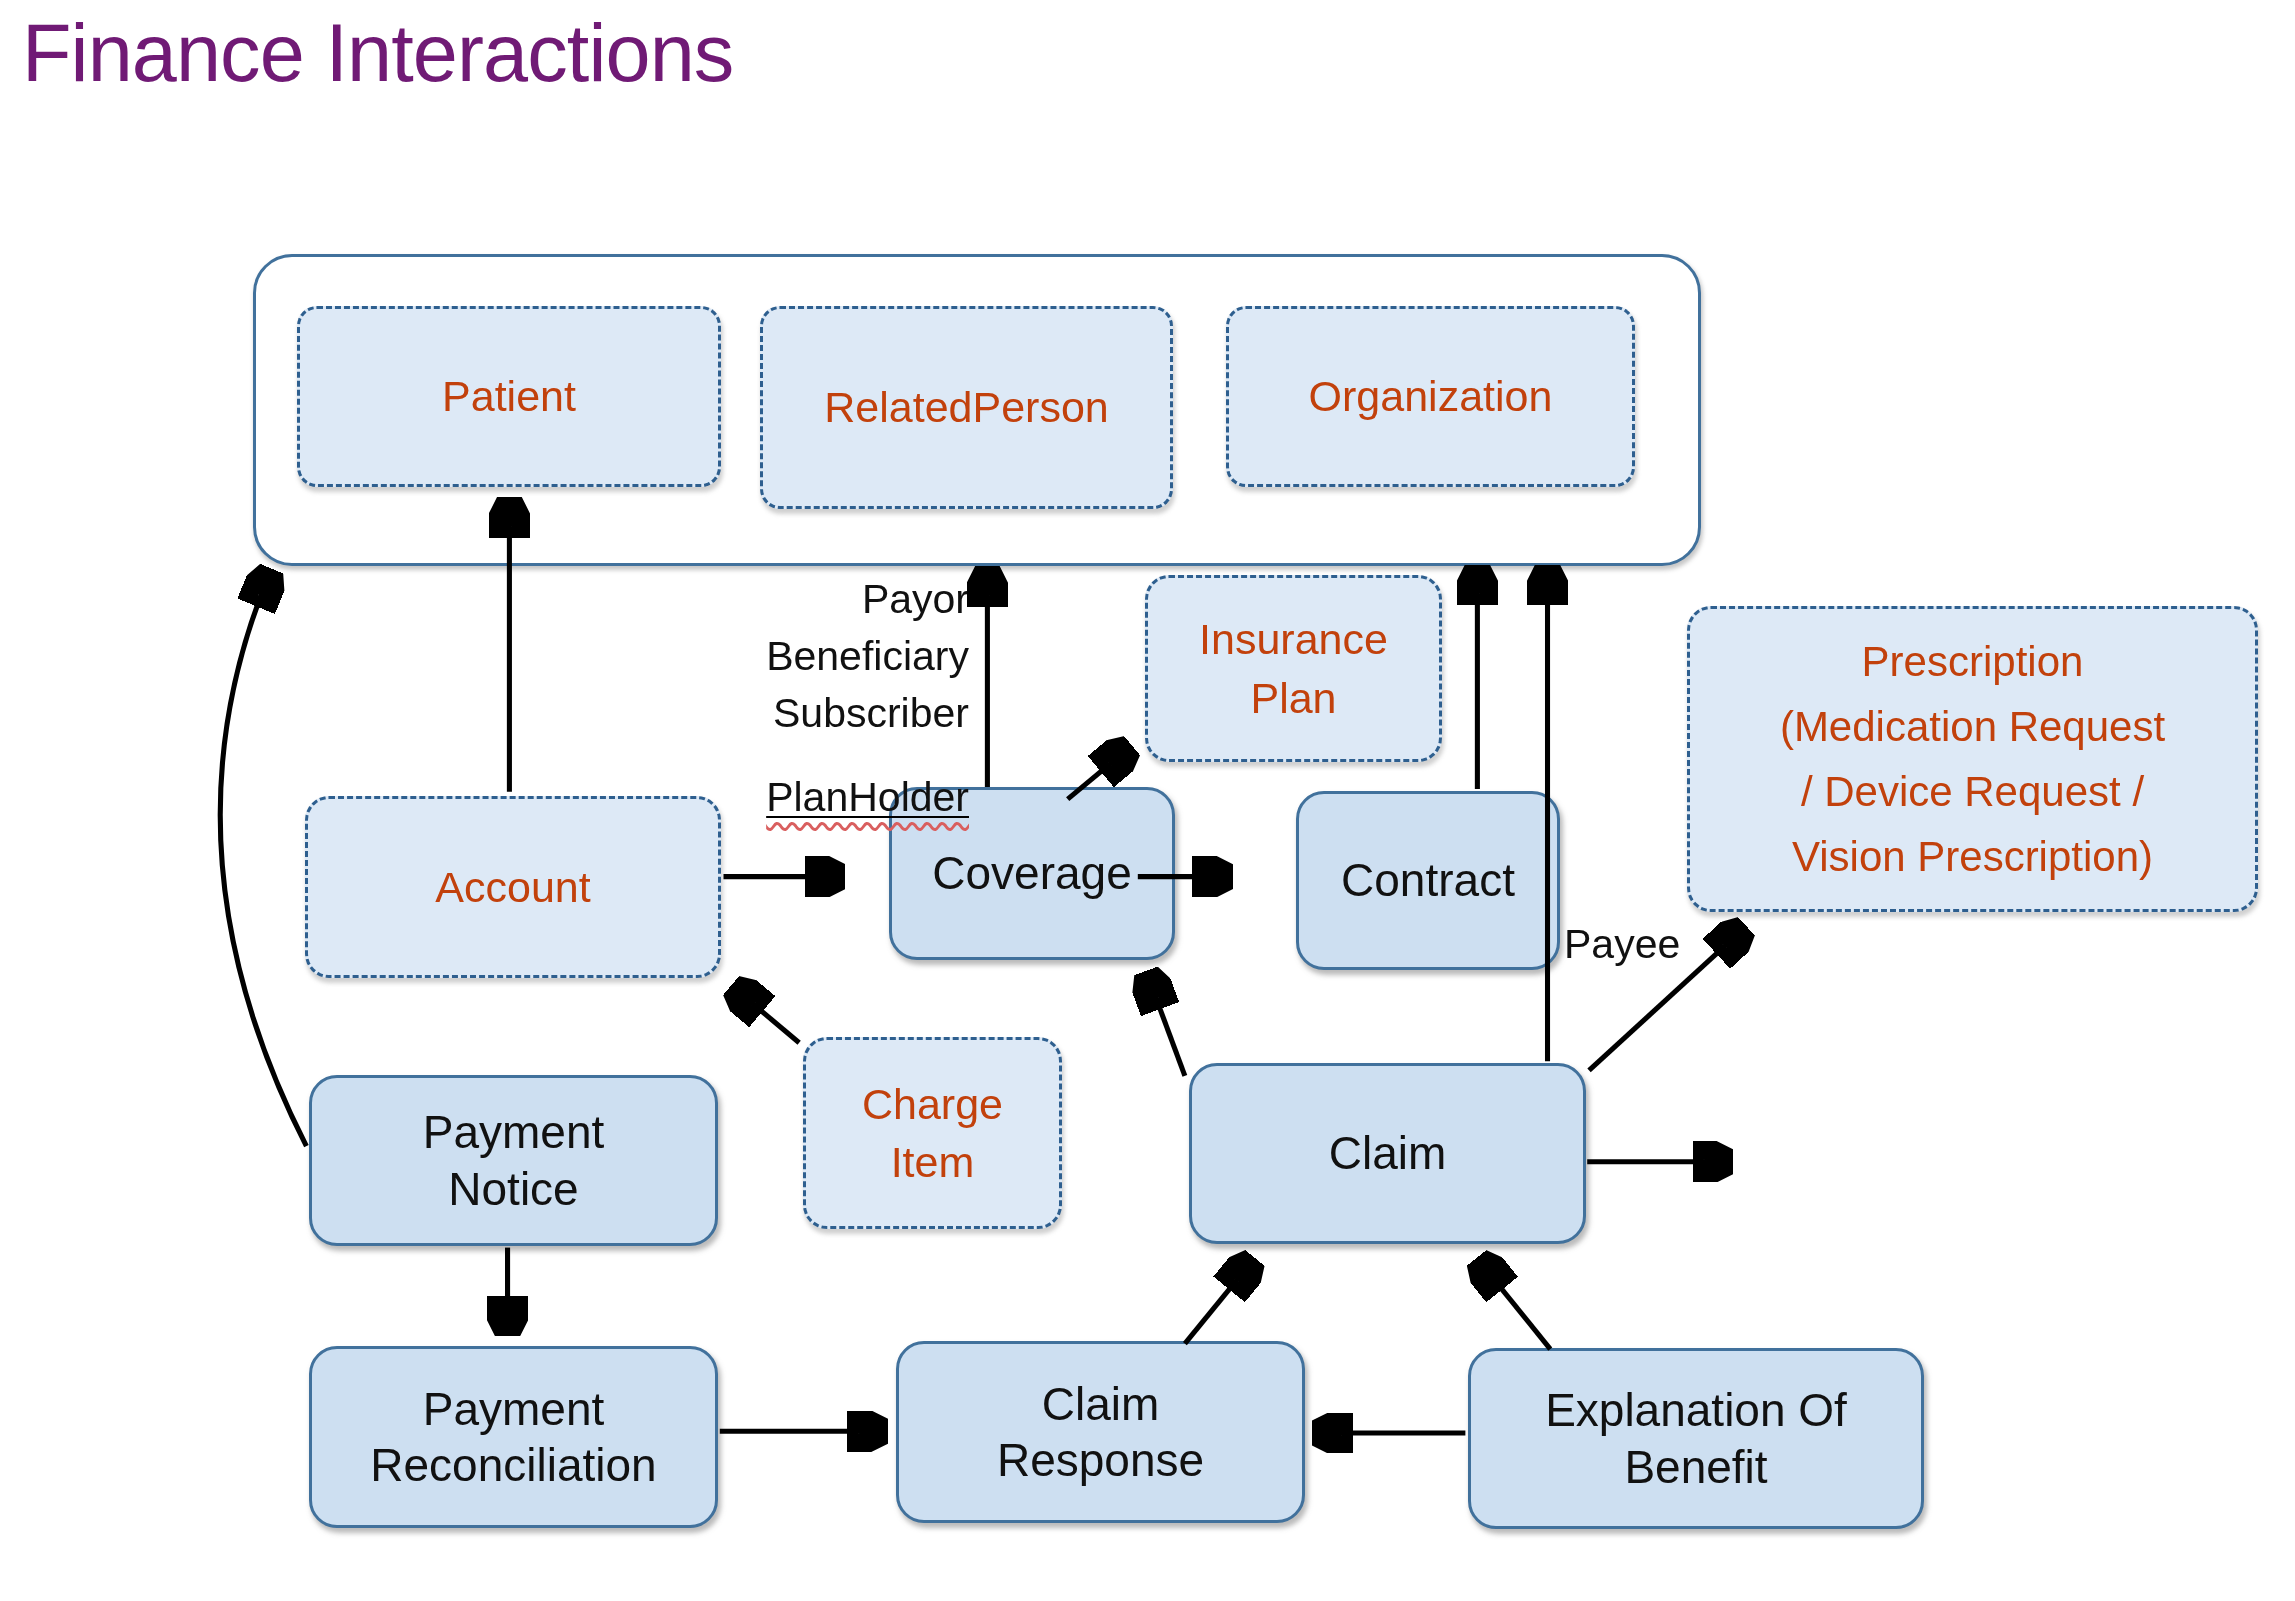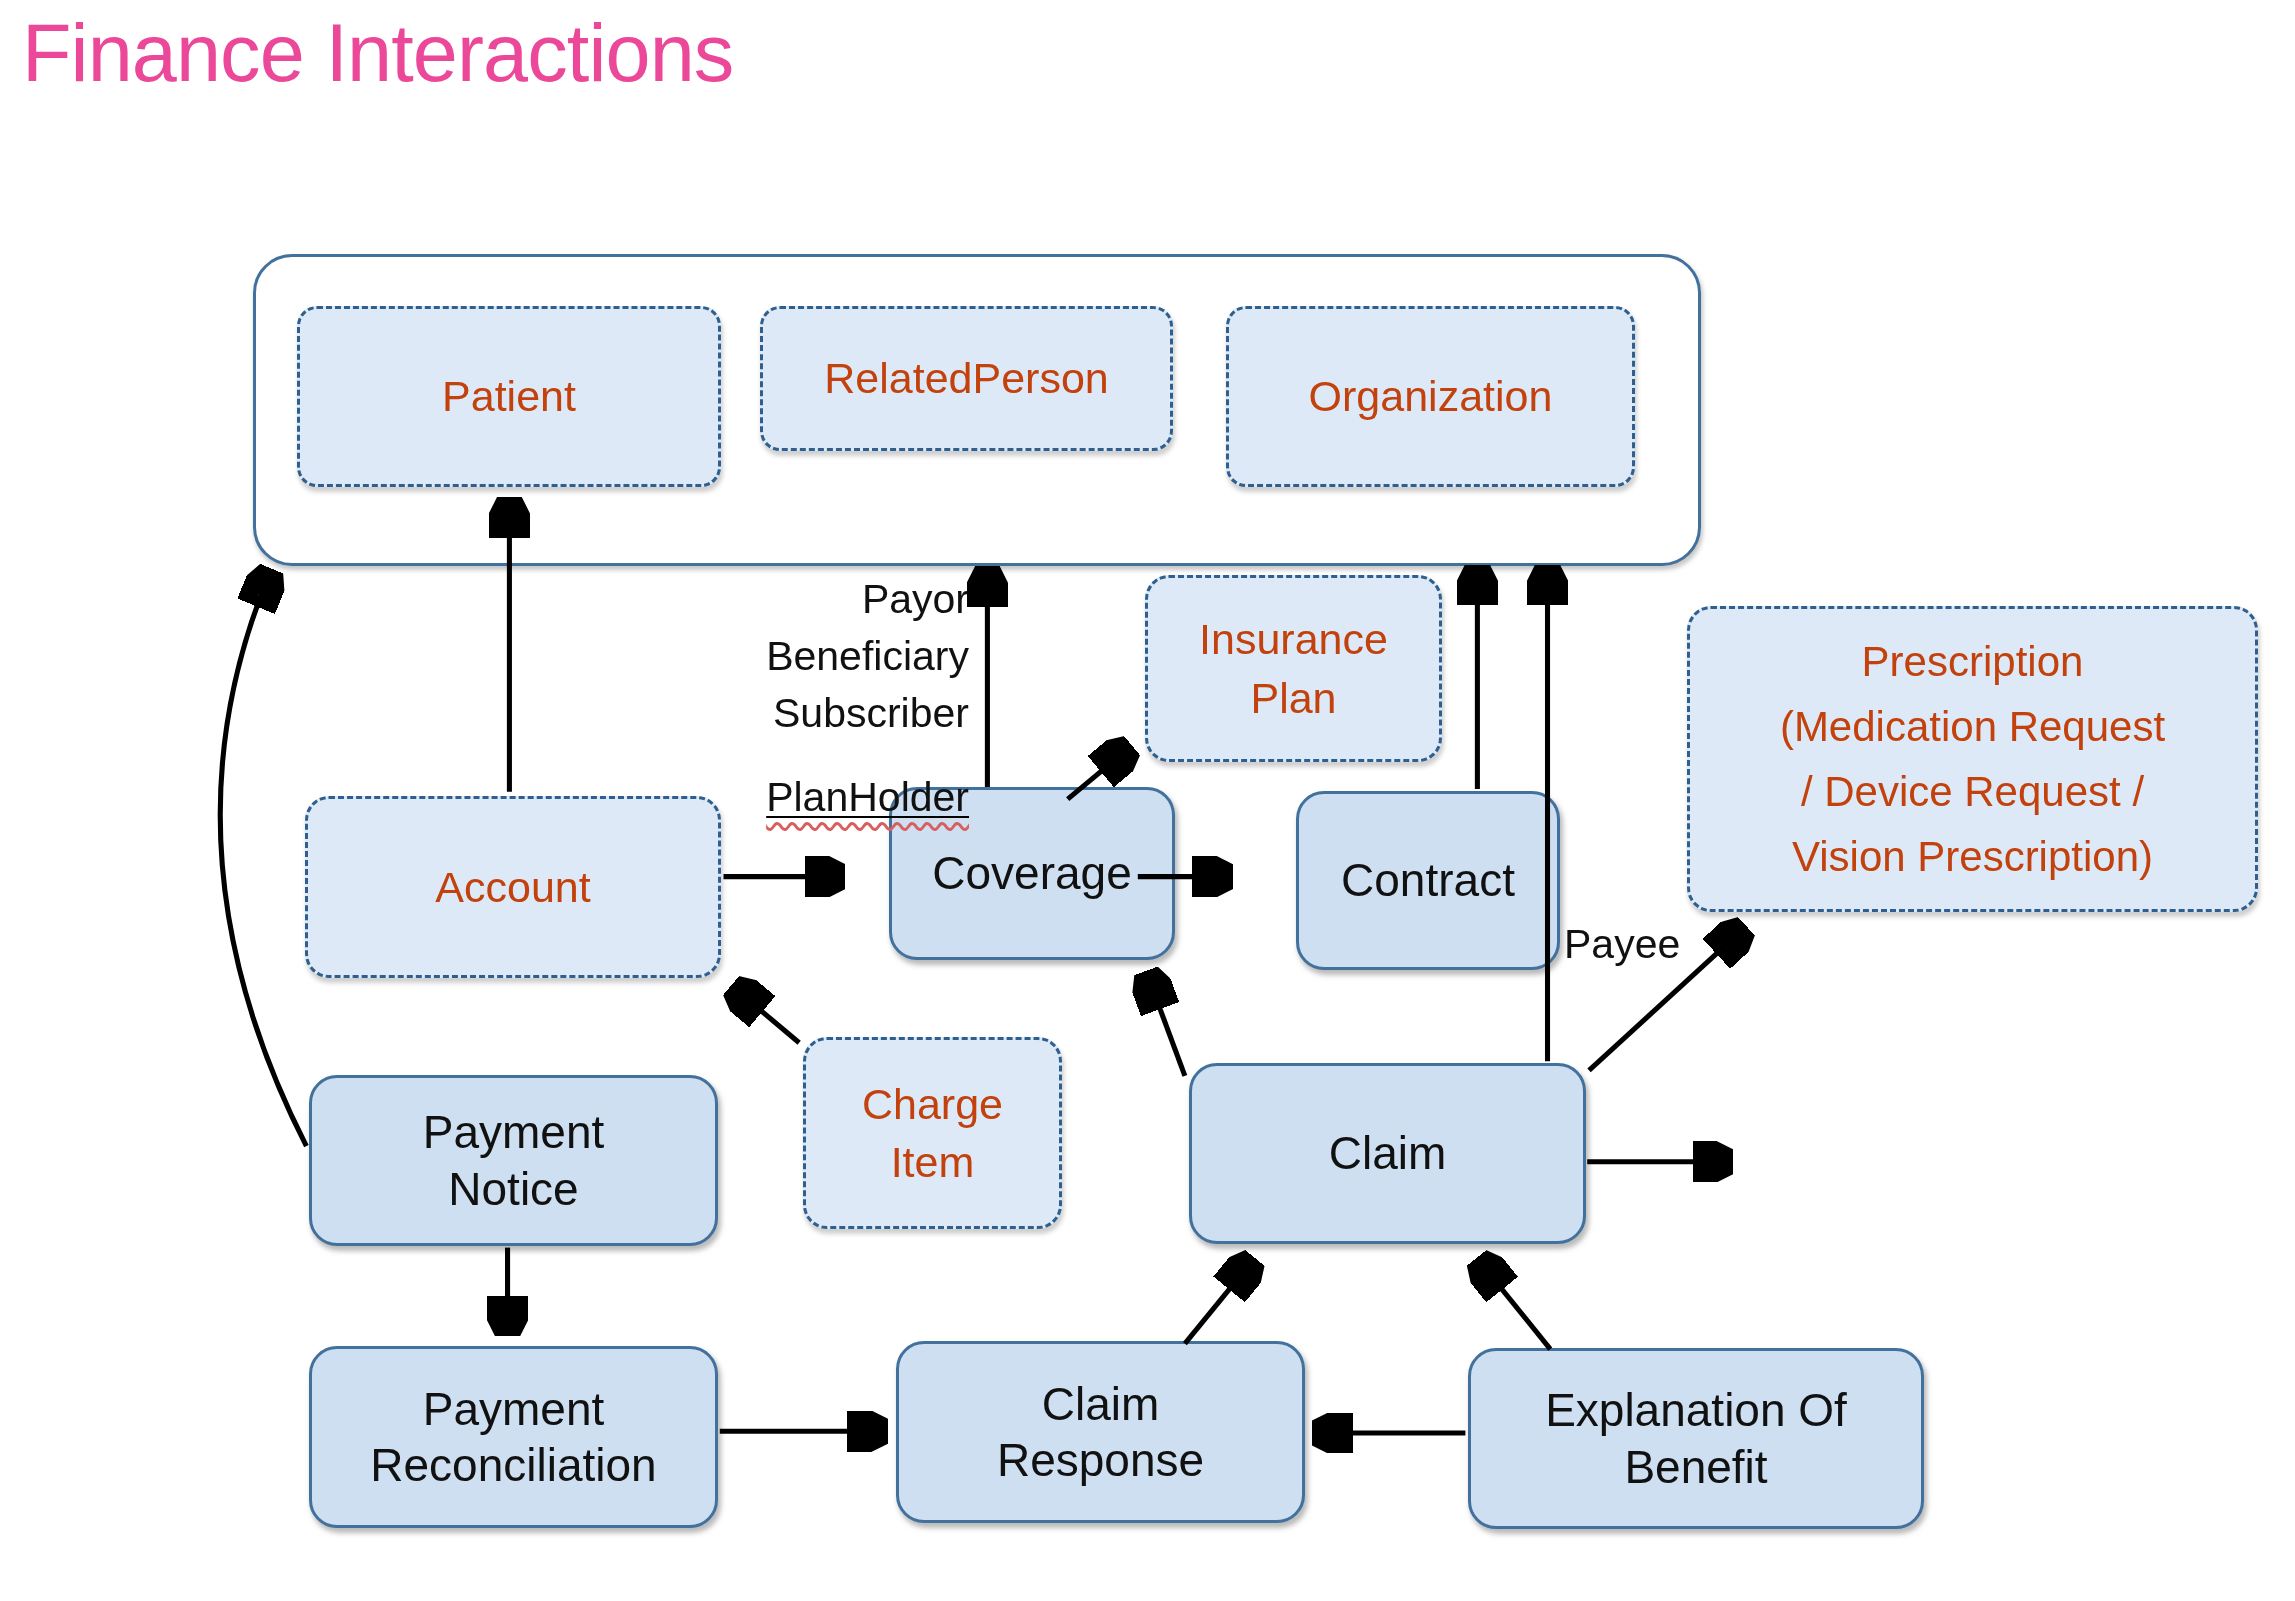--- a/index.html
+++ b/index.html
@@ -10,21 +10,21 @@
     background:#ffffff;
     font-family:"Liberation Sans", sans-serif;
     overflow:hidden;
   }
   .page-title{
     position:absolute;
     left:22px; top:7.4px;
     font-size:81px;
     font-weight:400;
     letter-spacing:-0.9px;
-    color:#ec4899;
+    color:#701a75;
     margin:0;
   }
   
   .party-group{
     position:absolute;
     left:253px; top:254px;
     width:1442px; height:306px;
     background:#ffffff;
     border:3.7px solid #41719c;
     border-radius:39px;
@@ -97,21 +97,21 @@
 
 <div class="canvas">
 
   <h1 class="page-title">Finance Interactions</h1>
 
   <div class="party-group"></div>
 
   <div class="node ghost party" style="left:297px;top:306px;width:424px;height:181px;">
     <span class="label">Patient</span>
   </div>
-  <div class="node ghost party" style="left:760px;top:306px;width:413px;height:145px;">
+  <div class="node ghost party" style="left:760px;top:306px;width:413px;height:203px;">
     <span class="label">RelatedPerson</span>
   </div>
   <div class="node ghost party" style="left:1226px;top:306px;width:409px;height:181px;align-items:center;">
     <span class="label">Organization</span>
   </div>
 
   <div class="node ghost" style="left:1145px;top:575px;width:297px;height:187px;">
     <span class="label">Insurance
 Plan</span>
   </div>

